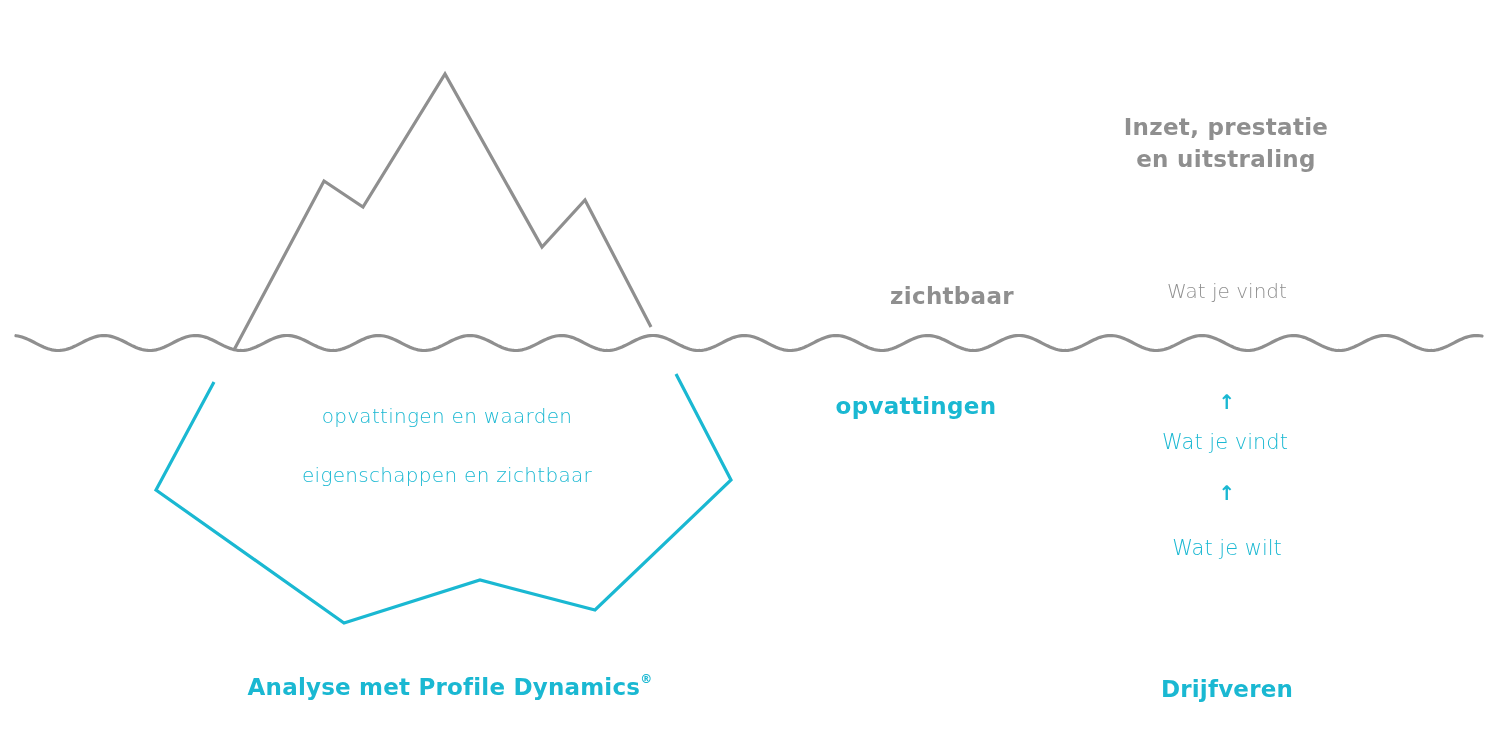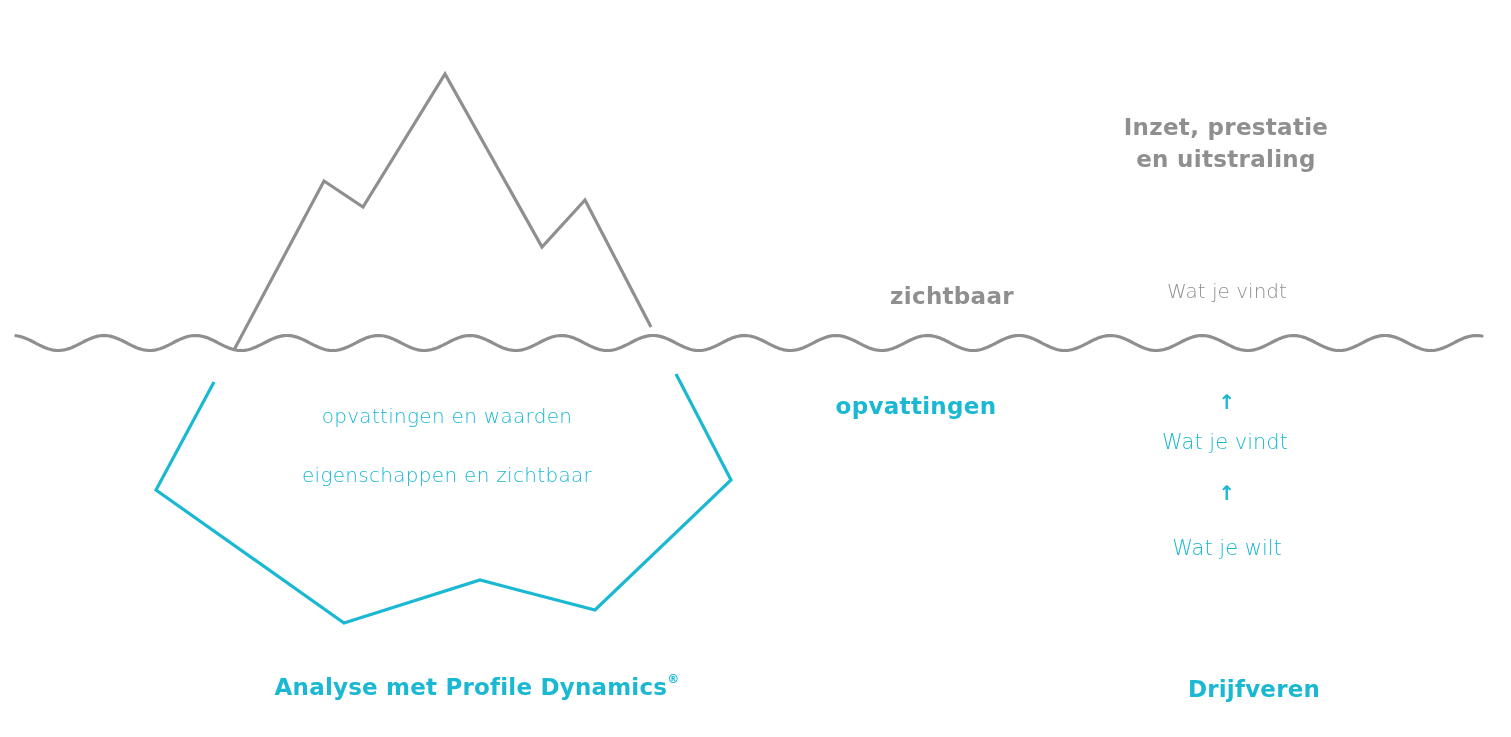--- a/index.html
+++ b/index.html
@@ -45,21 +45,21 @@
     .base-text {
       font-size: 20px;
       letter-spacing: 0.3px;
     }
     .zichtbaar { font-size: 23px; letter-spacing: 0.3px; margin-left: 36px; }
     .onzichtbaar { font-size: 23px; letter-spacing: 0.3px; }
     .head-right { font-size: 23px; line-height: 32px; letter-spacing: 0.3px; }
     .wat-doet { font-size: 20px; }
     .wat-cyan { font-size: 21px; }
     .arrow { font-size: 20px; font-weight: bold; }
-    .footer { font-size: 23px; letter-spacing: 0.2px; margin-left: 27px; }
+    .footer { font-size: 23px; letter-spacing: 0.2px; }
     .footer sup { font-size: 12px; vertical-align: top; position: relative; top: -2px; }
   </style>
 </head>
 <body>
 
 <div class="canvas">
 
   <svg class="shapes" viewBox="0 0 1511 737" xmlns="http://www.w3.org/2000/svg">
 
     <polyline points="234,350 324,181 363,207 445,74 542,247 585,200 651,327" fill="none" stroke="#8f8f8f" stroke-width="3.2" stroke-linejoin="miter" stroke-linecap="butt"></polyline>

